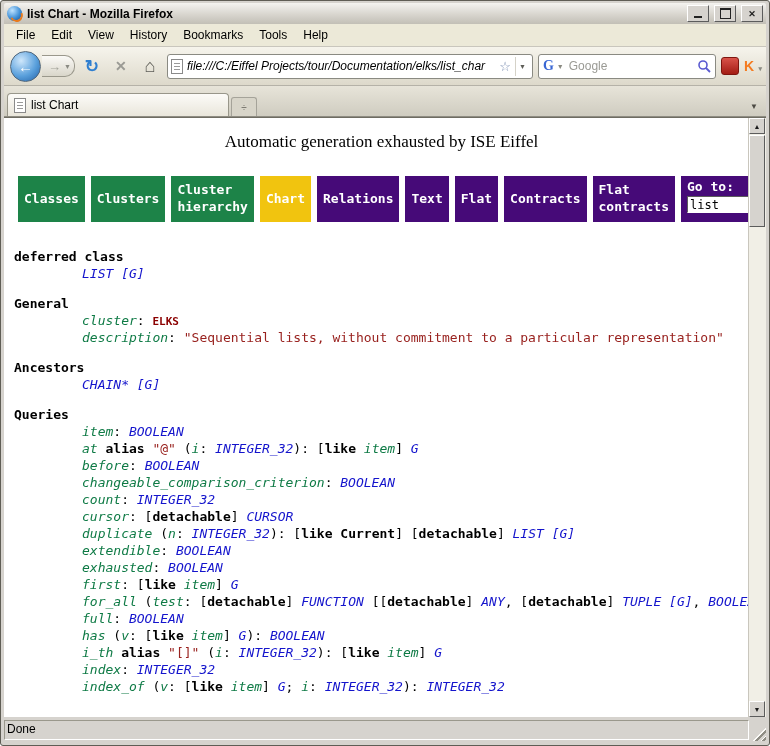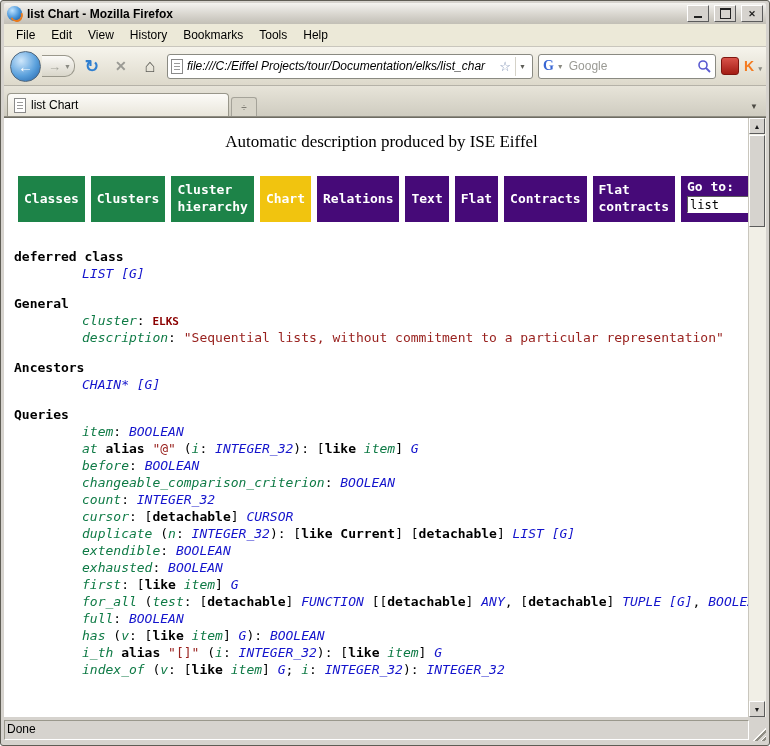--- a/index.html
+++ b/index.html
@@ -166,21 +166,21 @@
       <span class="doc-icon"></span>
       <span>list Chart</span>
     </div>
     <div class="tab-stub">÷</div>
     <div class="tab-spacer"></div>
     <div class="tab-list-btn">▼</div>
   </div>
 
   <div class="viewport">
     <div class="content">
-      <div class="gen-header">Automatic description produced by ISE Eiffel</div>
+      <div class="gen-header">Automatic generation exhausted by ISE Eiffel</div>
       <div class="nav-row">
         <div id="nav-btns" style="display:contents"><div class="nav-btn" style="background: rgb(29, 131, 72);">Classes</div><div class="nav-btn" style="background: rgb(29, 131, 72);">Clusters</div><div class="nav-btn" style="background: rgb(29, 131, 72);">Cluster
 hierarchy</div><div class="nav-btn" style="background: rgb(241, 196, 15);">Chart</div><div class="nav-btn" style="background: rgb(70, 10, 120);">Relations</div><div class="nav-btn" style="background: rgb(70, 10, 120);">Text</div><div class="nav-btn" style="background: rgb(70, 10, 120);">Flat</div><div class="nav-btn" style="background: rgb(70, 10, 120);">Contracts</div><div class="nav-btn" style="background: rgb(70, 10, 120);">Flat
 contracts</div></div>
         <div class="nav-goto" style="background: rgb(70, 10, 120);">
           <span class="goto-label">Go to:</span>
           <input class="goto-input" value="list" style="">
         </div>
       </div>
       <div class="code" id="code">
@@ -202,20 +202,21 @@
           <div class="code-line ind"><span class="feat">count</span><span class="pln">: </span><span class="cls">INTEGER_32</span></div>
           <div class="code-line ind"><span class="feat">cursor</span><span class="pln">: [</span><span class="kw">detachable</span><span class="pln">] </span><span class="cls">CURSOR</span></div>
           <div class="code-line ind"><span class="feat">duplicate</span><span class="pln"> (</span><span class="feat">n</span><span class="pln">: </span><span class="cls">INTEGER_32</span><span class="pln">): [</span><span class="kw">like</span><span class="pln"> </span><span class="kw">Current</span><span class="pln">] [</span><span class="kw">detachable</span><span class="pln">] </span><span class="cls">LIST</span><span class="pln"> </span><span class="cls">[G]</span></div>
           <div class="code-line ind"><span class="feat">extendible</span><span class="pln">: </span><span class="cls">BOOLEAN</span></div>
           <div class="code-line ind"><span class="feat">exhausted</span><span class="pln">: </span><span class="cls">BOOLEAN</span></div>
           <div class="code-line ind"><span class="feat">first</span><span class="pln">: [</span><span class="kw">like</span><span class="pln"> </span><span class="feat">item</span><span class="pln">] </span><span class="cls">G</span></div>
           <div class="code-line ind"><span class="feat">for_all</span><span class="pln"> (</span><span class="feat">test</span><span class="pln">: [</span><span class="kw">detachable</span><span class="pln">] </span><span class="cls">FUNCTION</span><span class="pln"> [[</span><span class="kw">detachable</span><span class="pln">] </span><span class="cls">ANY</span><span class="pln">, [</span><span class="kw">detachable</span><span class="pln">] </span><span class="cls">TUPLE</span><span class="pln"> </span><span class="cls">[G]</span><span class="pln">, </span><span class="cls">BOOLEAN</span></div>
           <div class="code-line ind"><span class="feat">full</span><span class="pln">: </span><span class="cls">BOOLEAN</span></div>
           <div class="code-line ind"><span class="feat">has</span><span class="pln"> (</span><span class="feat">v</span><span class="pln">: [</span><span class="kw">like</span><span class="pln"> </span><span class="feat">item</span><span class="pln">] </span><span class="cls">G</span><span class="pln">): </span><span class="cls">BOOLEAN</span></div>
           <div class="code-line ind"><span class="feat">i_th</span><span class="pln"> </span><span class="kw">alias</span><span class="pln"> </span><span class="str">"[]"</span><span class="pln"> (</span><span class="feat">i</span><span class="pln">: </span><span class="cls">INTEGER_32</span><span class="pln">): [</span><span class="kw">like</span><span class="pln"> </span><span class="feat">item</span><span class="pln">] </span><span class="cls">G</span></div>
+          <div class="code-line ind"><span class="feat">index</span><span class="pln">: </span><span class="cls">INTEGER_32</span></div>
           <div class="code-line ind"><span class="feat">index_of</span><span class="pln"> (</span><span class="feat">v</span><span class="pln">: [</span><span class="kw">like</span><span class="pln"> </span><span class="feat">item</span><span class="pln">] </span><span class="cls">G</span><span class="pln">; </span><span class="feat">i</span><span class="pln">: </span><span class="cls">INTEGER_32</span><span class="pln">): </span><span class="cls">INTEGER_32</span></div>
         </div>
     </div>
     <div class="vscroll">
       <div class="sb-btn sb-up">▲</div>
       <div class="sb-thumb"></div>
       <div class="sb-btn sb-down">▼</div>
     </div>
   </div>
 

